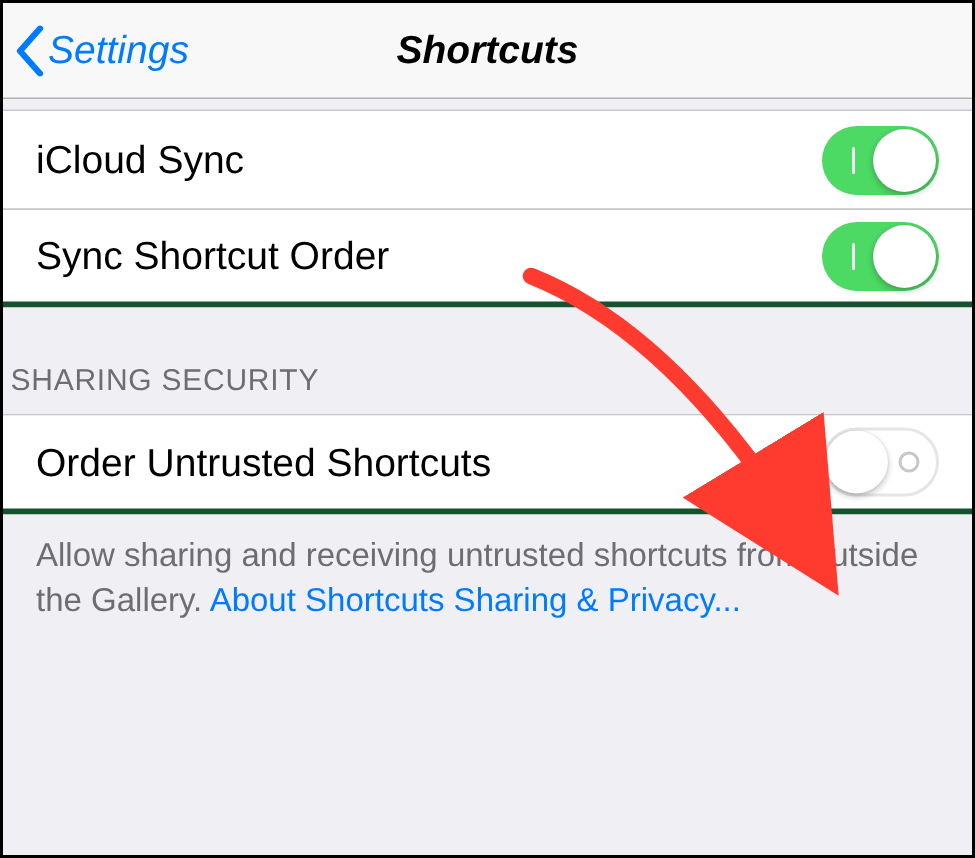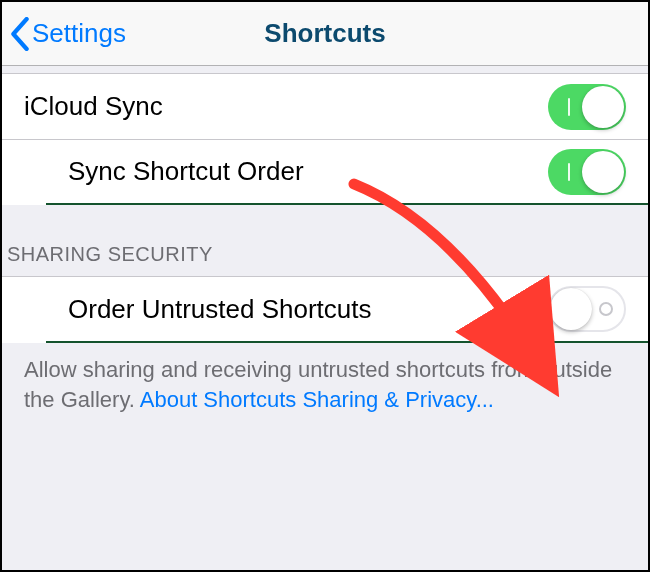--- a/index.html
+++ b/index.html
@@ -13,55 +13,56 @@
   }
 
   
   .navbar {
     height: 64px;
     background: #f8f8f8;
     border-bottom: 1px solid #b2b2b4;
     display: flex;
     align-items: center;
     position: relative;
+    font-style: italic;
   }
   .back {
     display: flex;
     align-items: center;
     color: #007aff;
     font-size: 26px;
     padding-left: 8px;
     font-weight: 400;
     cursor: pointer;
   }
   .back svg { width: 20px; height: 34px; margin-right: 2px; }
   .title {
     position: absolute;
     left: 0; right: 0;
     text-align: center;
     font-size: 26px;
     font-weight: 600;
-    color: #0c4a6e;
+    color: #000000;
     pointer-events: none;
   }
 
   .gap-top { height: 8px; background: #efeff4; border-bottom: 1px solid #c8c7cc; }
 
   .group { background: #fff; }
   .row {
     display: flex;
     align-items: center;
     justify-content: space-between;
     padding: 16px 22px;
     height: 66px;
     font-size: 26px;
     color: #000;
     border-bottom: 1px solid #c8c7cc;
   }
-  .row:last-child { border-bottom: 2px solid #14532d; margin-left: 44px; }
+  .row:last-child { border-bottom: 4px solid #14532d; }
   .row .label { flex: 1; }
   .row + .row { border-top: none; }
 
   
   .switch {
     width: 78px;
     height: 46px;
     border-radius: 23px;
     position: relative;
     flex: 0 0 78px;

